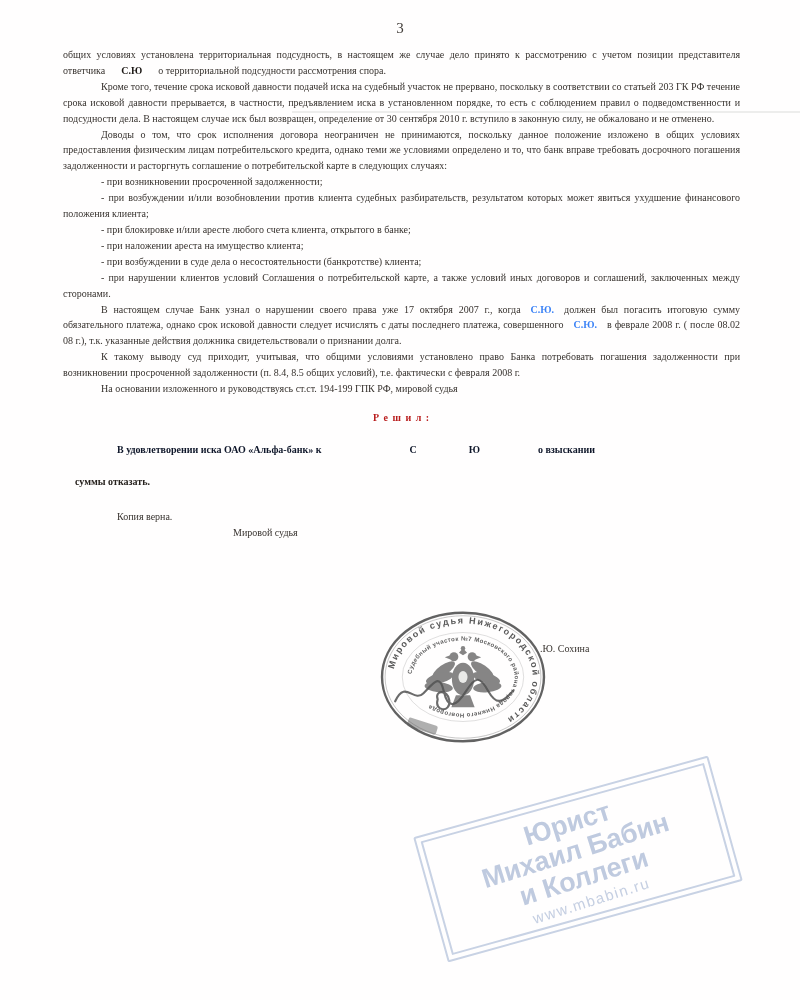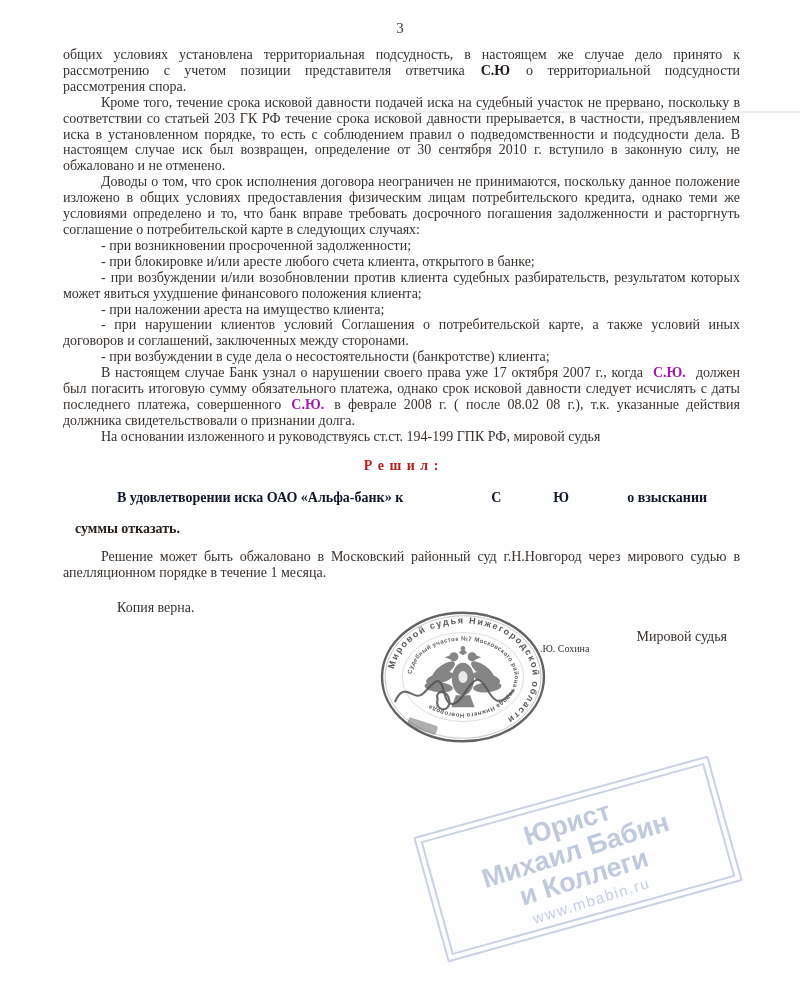--- a/index.html
+++ b/index.html
@@ -2,33 +2,33 @@
 <html><head>
 <meta charset="utf-8">
 <style>
   html,body{margin:0;padding:0;background:#fff;}
   .page{
     position:relative;width:800px;height:1000px;background:#fffefe;overflow:hidden;
     font-family:"Liberation Serif","DejaVu Serif",serif;color:#37322e;
   }
   .pageno{position:absolute;top:20px;left:0;width:100%;text-align:center;font-size:15px;color:#413c38;}
   .scan-line{position:absolute;left:292px;top:111px;width:508px;height:2px;background:#ededec;}
-  .content{position:absolute;top:47px;left:63px;width:677px;font-size:14px;line-height:15.9px;text-align:justify;}
+  .content{position:absolute;top:47px;left:63px;width:677px;font-size:10px;line-height:15.9px;text-align:justify;}
   .p{margin:0;text-indent:38px;}
   .p.cont{text-indent:0;}
   .name{font-weight:bold;color:#1d1916;margin:0 16px;}
-  .name-sm{font-weight:bold;color:#a21caf;margin:0 10px;}
+  .name-sm{font-weight:bold;color:#3b82f6;margin:0 10px;}
   .resolution{margin:13px 0 14px;text-align:center;text-indent:0;font-weight:bold;letter-spacing:1px;color:#b91c1c;}
   .decision{font-weight:bold;color:#0f172a;text-indent:38px;margin:16px;}
   .gap1{margin-left:88px;font-weight:bold;}
   .gap2{margin-left:52px;font-weight:bold;}
   .gap3{margin-left:58px;font-weight:bold;}
   .decision-tail{font-weight:bold;color:#26211d;text-indent:0;margin:12px;}
   .copy-note{margin:19px 0 0;text-indent:54px;text-align:left;font-family:Liberation Serif, serif;}
-  .judge-row{margin:13px;text-indent:170px;text-align:right;}
+  .judge-row{margin:0;text-indent:170px;text-align:left;}
   .signature{position:absolute;left:540px;top:643px;font-size:10px;color:#3a3531;}
   .stamp{position:absolute;left:379px;top:610px;opacity:.88;}
   .watermark{
     position:absolute;left:425px;top:794px;width:302px;height:126px;
     transform:rotate(-15.5deg);border:2px solid #c8d2e4;border-radius:2px;
     display:flex;align-items:center;justify-content:center;
   }
   .watermark-inner{position:absolute;inset:4px;border:2px solid #c8d2e4;border-radius:1px;}
   .wm-text{position:relative;text-align:center;transform:rotate(-2deg);
     font-family:"Liberation Sans","DejaVu Sans",sans-serif;font-weight:bold;line-height:1.04;}
@@ -45,38 +45,38 @@
 
   <div class="content">
 
     <p class="p cont"><span>общих условиях установлена территориальная подсудность, в настоящем же случае дело принято к рассмотрению с учетом позиции представителя ответчика</span><span class="name">С.Ю</span><span>о территориальной подсудности рассмотрения спора.</span></p>
 
     <p class="p">Кроме того, течение срока исковой давности подачей иска на судебный участок не прервано, поскольку в соответствии со статьей 203 ГК РФ течение срока исковой давности прерывается, в частности, предъявлением иска в установленном порядке, то есть с соблюдением правил о подведомственности и подсудности дела. В настоящем случае иск был возвращен, определение от 30 сентября 2010 г. вступило в законную силу, не обжаловано и не отменено.</p>
 
     <p class="p">Доводы о том, что срок исполнения договора неограничен не принимаются, поскольку данное положение изложено в общих условиях предоставления физическим лицам потребительского кредита, однако теми же условиями определено и то, что банк вправе требовать досрочного погашения задолженности и расторгнуть соглашение о потребительской карте в следующих случаях:</p>
 
     <p class="p">- при возникновении просроченной задолженности;</p>
+    <p class="p">- при возбуждении и/или возобновлении против клиента судебных разбирательств, результатом которых может явиться ухудшение финансового положения клиента;</p>
     <p class="p">- при блокировке и/или аресте любого счета клиента, открытого в банке;</p>
-    <p class="p">- при возбуждении и/или возобновлении против клиента судебных разбирательств, результатом которых может явиться ухудшение финансового положения клиента;</p>
     <p class="p">- при наложении ареста на имущество клиента;</p>
+    <p class="p">- при возбуждении в суде дела о несостоятельности (банкротстве) клиента;</p>
     <p class="p">- при нарушении клиентов условий Соглашения о потребительской карте, а также условий иных договоров и соглашений, заключенных между сторонами.</p>
-    <p class="p">- при возбуждении в суде дела о несостоятельности (банкротстве) клиента;</p>
 
     <p class="p"><span>В настоящем случае Банк узнал о нарушении своего права уже 17 октября 2007 г., когда</span><span class="name-sm">С.Ю.</span><span>должен был погасить итоговую сумму обязательного платежа, однако срок исковой давности следует исчислять с даты последнего платежа, совершенного</span><span class="name-sm">С.Ю.</span><span>в феврале 2008 г. ( после 08.02 08 г.), т.к. указанные действия должника свидетельствовали о признании долга.</span></p>
 
+    <p class="p">К такому выводу суд приходит, учитывая, что общими условиями установлено право Банка потребовать погашения задолженности при возникновении просроченной задолженности (п. 8.4, 8.5 общих условий), т.е. фактически с февраля 2008 г.</p>
 
 
     <p class="p">На основании изложенного и руководствуясь ст.ст. 194-199 ГПК РФ, мировой судья</p>
 
     <p class="resolution">Р е ш и л :</p>
 
     <p class="decision"><span>В удовлетворении иска ОАО «Альфа-банк» к</span><span class="gap1">С</span><span class="gap2">Ю</span><span class="gap3">о взыскании</span></p>
     <p class="decision-tail">суммы отказать.</p>
 
-    <p class="p">Решение может быть обжаловано в Московский районный суд г.Н.Новгород через мирового судью в апелляционном порядке в течение 1 месяца.</p>
 
     <p class="copy-note">Копия верна.</p>
     <p class="judge-row">Мировой судья</p>
   </div>
 
   <div class="signature">.Ю. Сохина</div>
 
   <svg class="stamp" width="168" height="134" viewBox="0 0 166 132" xmlns="http://www.w3.org/2000/svg">
     <ellipse cx="83" cy="66" rx="80" ry="63.5" fill="none" stroke="#4d4d4d" stroke-width="2.4"></ellipse>
     <ellipse cx="83" cy="66" rx="77" ry="60.5" fill="none" stroke="#6a6a6a" stroke-width="0.7" opacity="0.6"></ellipse>

